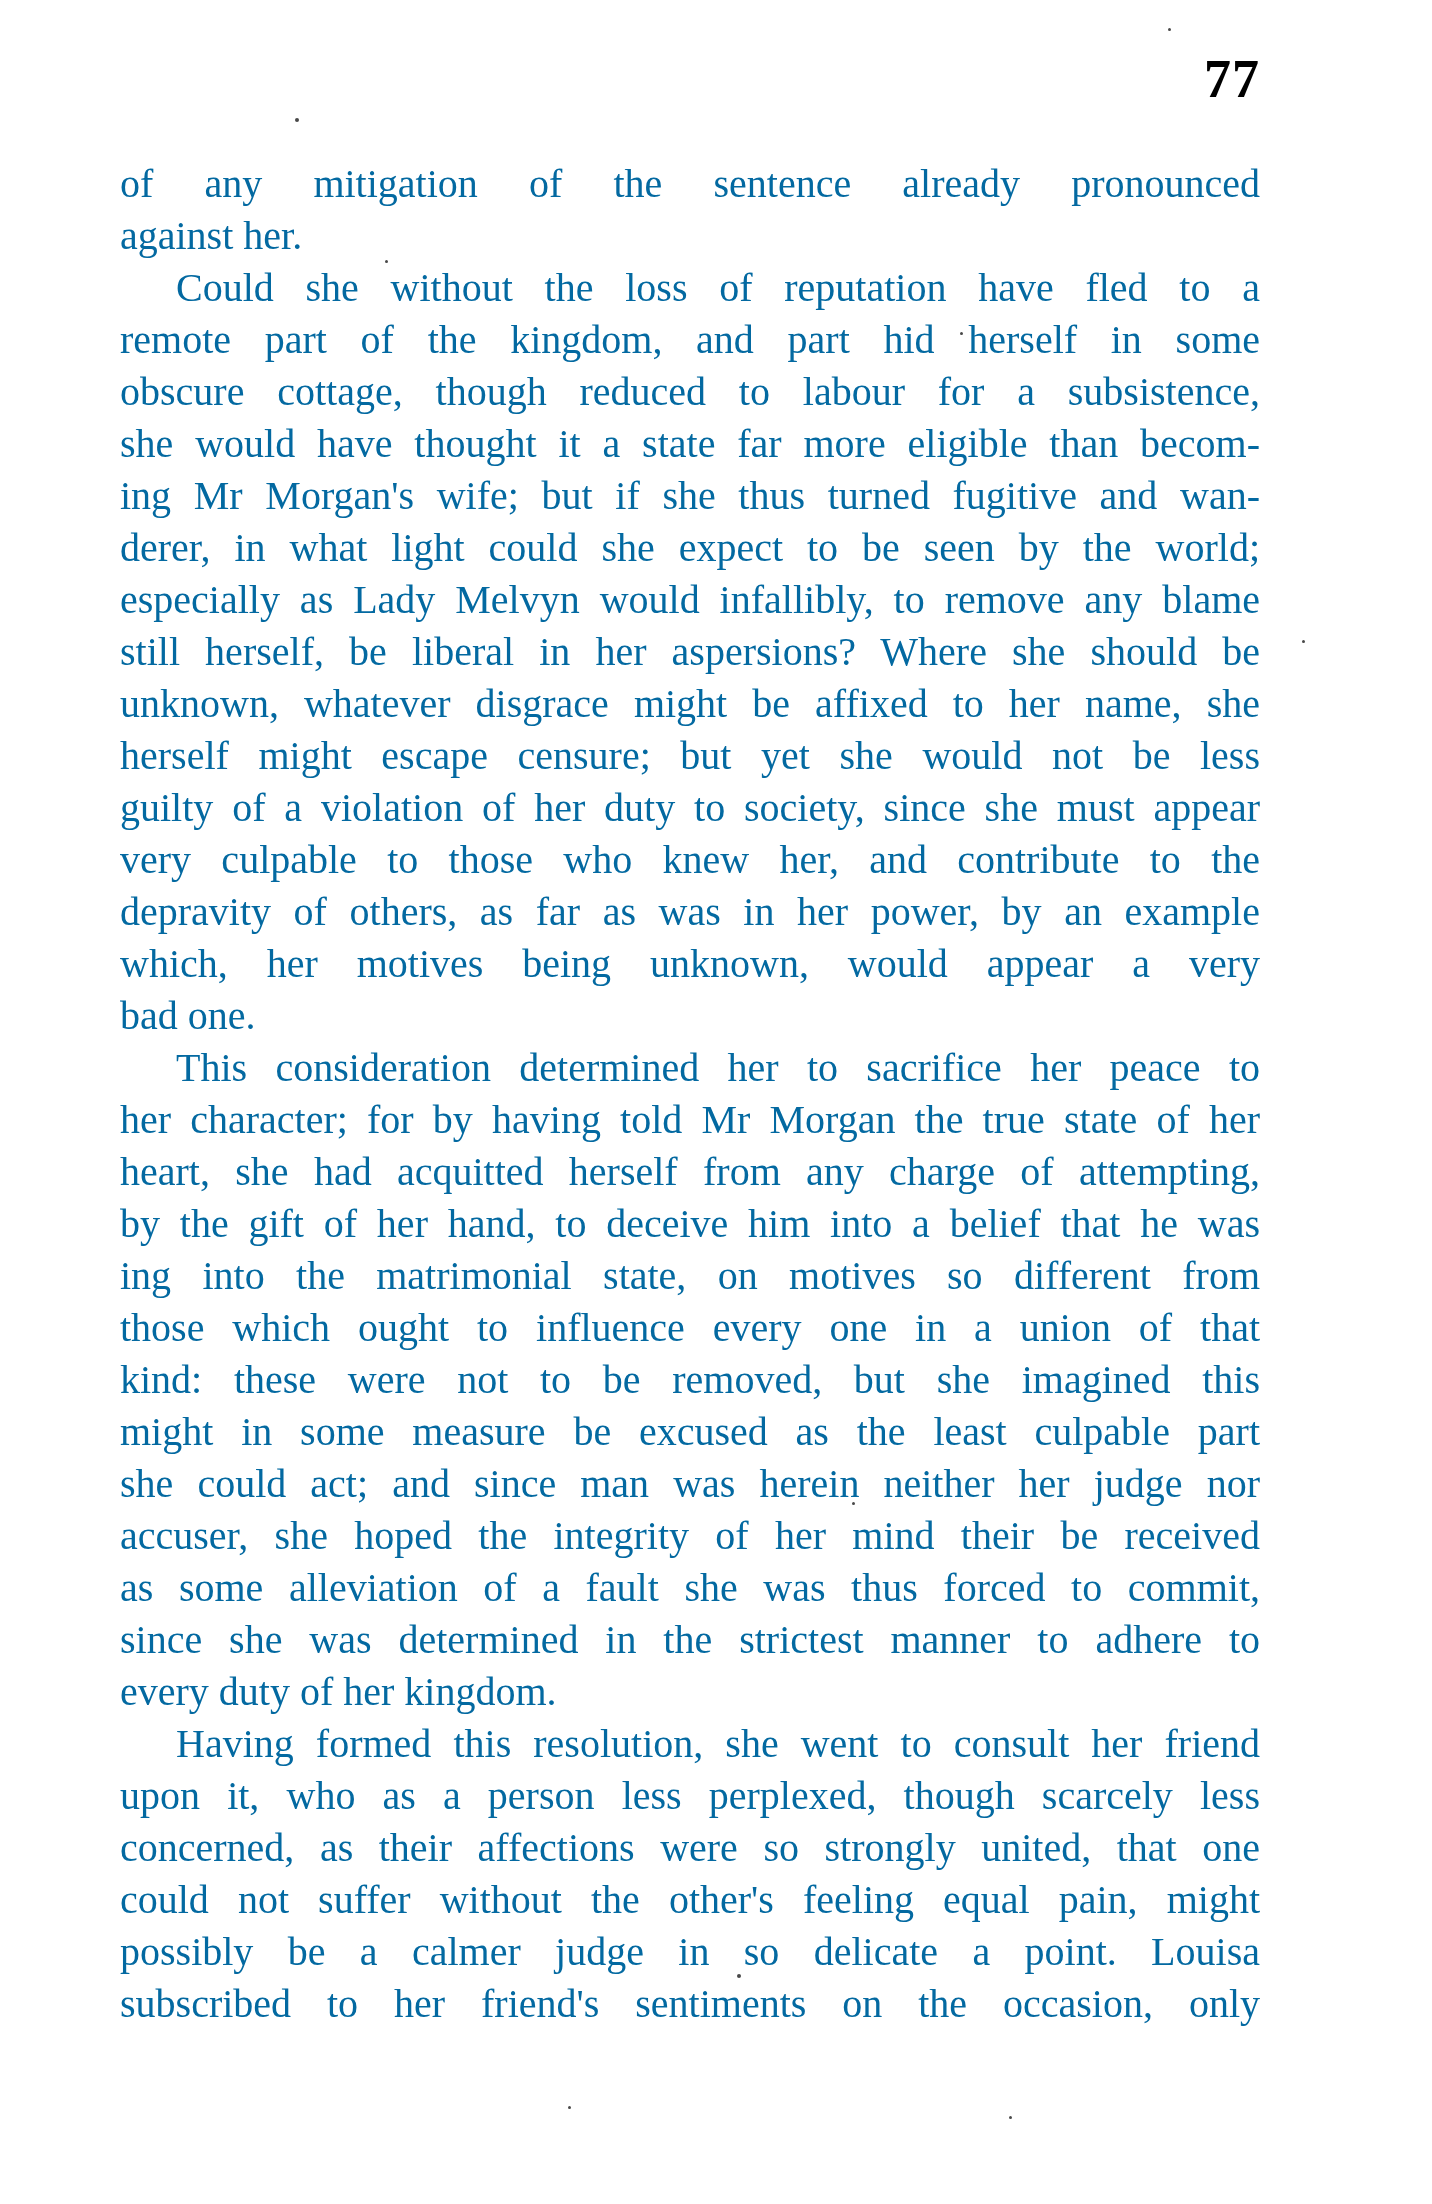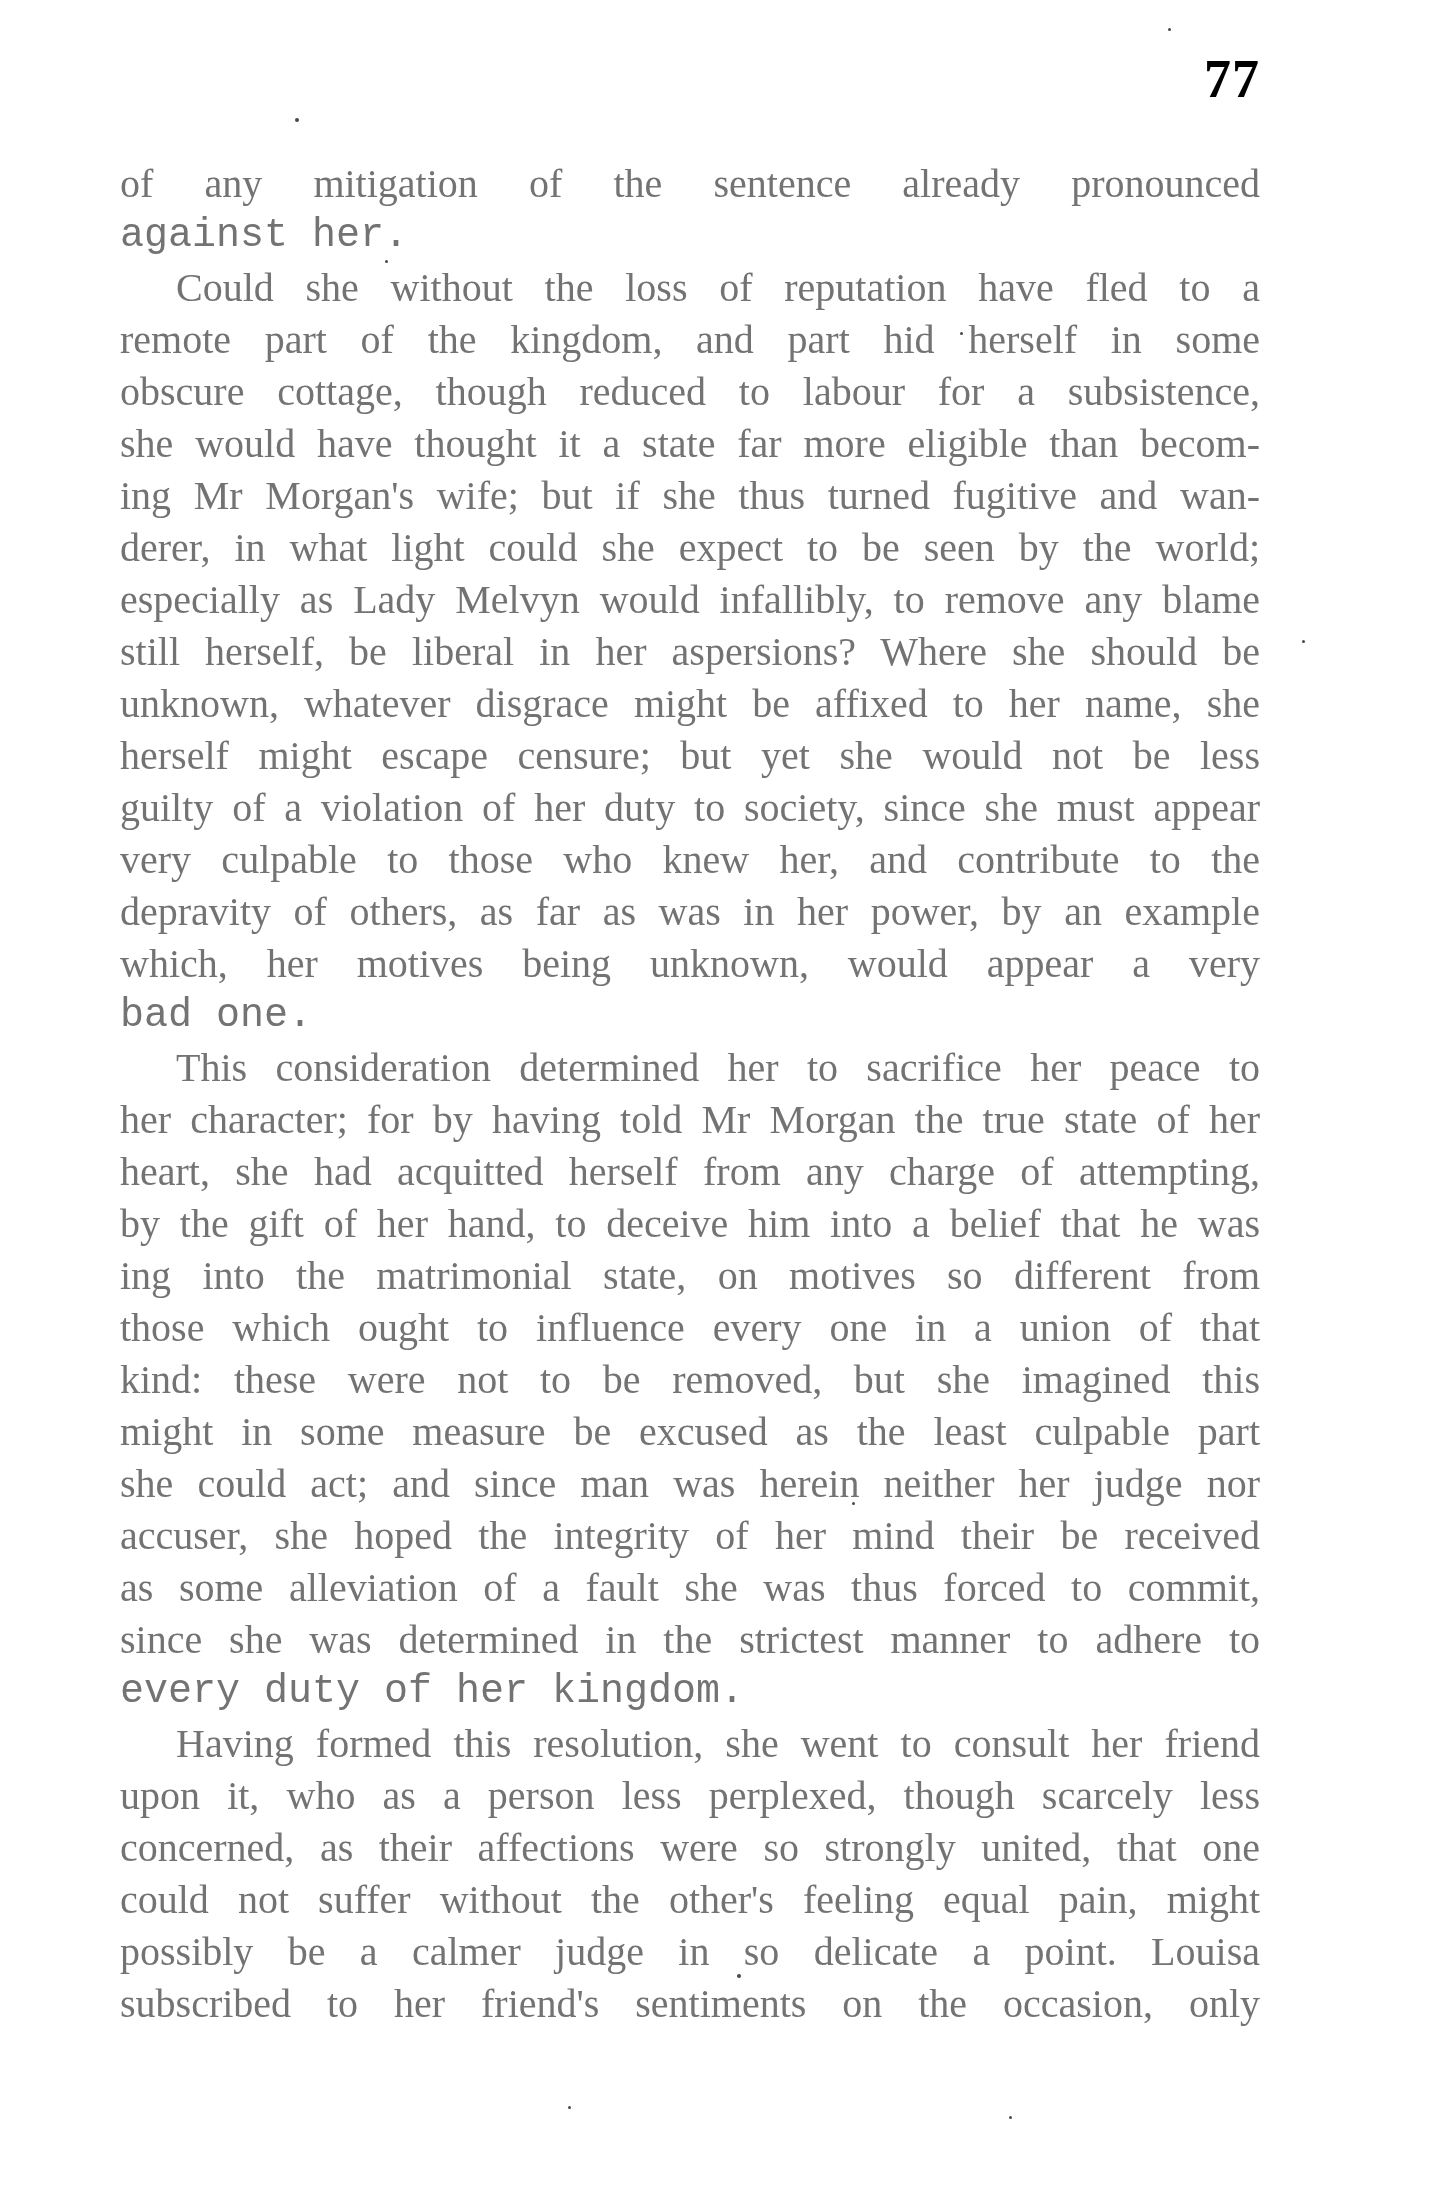--- a/index.html
+++ b/index.html
@@ -27,37 +27,36 @@
     letter-spacing: 1px;
     color: #000000;
     font-weight: bold;
   }
   .text-block {
     position: absolute;
     top: 158px;
     left: 120px;
     width: 1140px;
     font-size: 40px;
-    color: #737373;
+    color: #0369a1;
   }
   .line {
     height: 52px;
     line-height: 52px;
     text-align: justify;
     text-align-last: justify;
     text-justify: inter-word;
     white-space: normal;
     overflow: visible;
   }
   .line.indent {
     text-indent: 56px;
   }
   .line.end {
     text-align-last: left;
-    font-family: Liberation Mono, monospace;
   }
   .speck {
     position: absolute;
     background: #1a1a1a;
     border-radius: 50%;
     opacity: 0.8;
   }
 </style>
 </head>
 <body>

